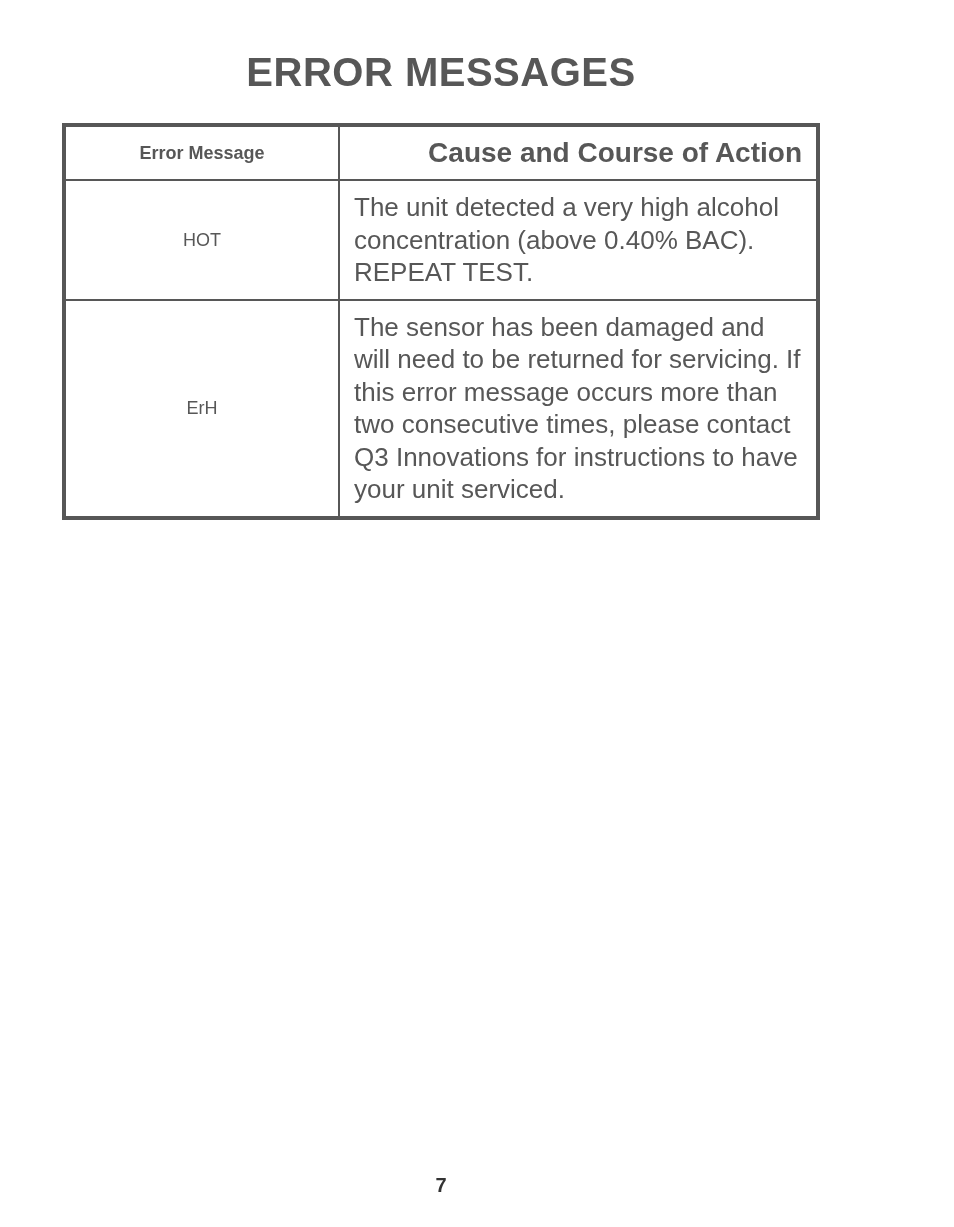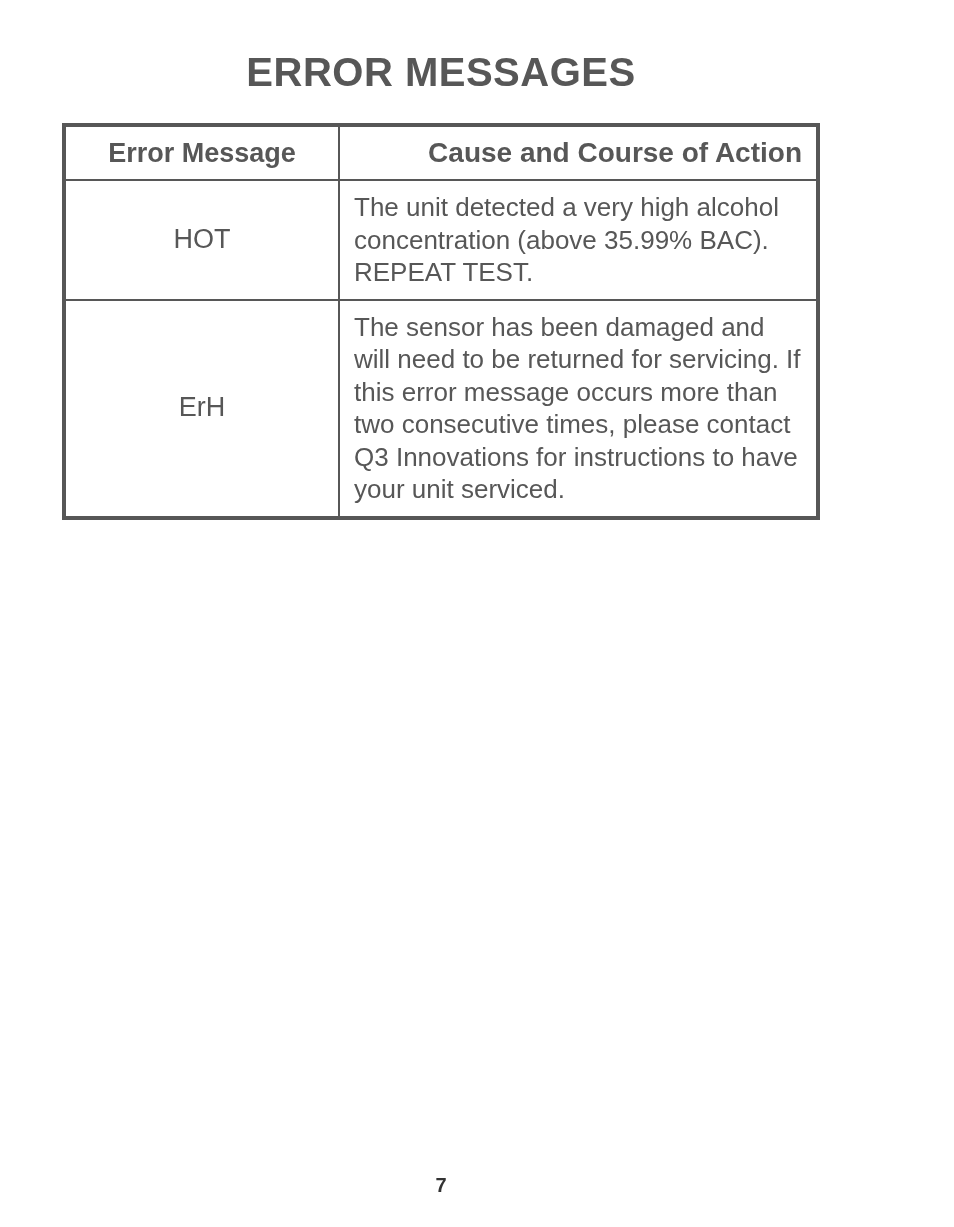--- a/index.html
+++ b/index.html
@@ -41,21 +41,21 @@
     font-weight: bold;
     font-size: 28px;
   }
   table.err td {
     font-size: 26px;
     line-height: 1.25;
   }
   table.err .code-col {
     width: 275px;
     text-align: center;
-    font-size: 27px;
+    font-size: 18px;
   }
   .page-number {
     position: absolute;
     bottom: 30px;
     left: 0;
     right: 0;
     text-align: center;
     font-weight: bold;
     font-size: 20px;
     color: #333333;
@@ -70,21 +70,21 @@
   <table class="err">
     <thead>
       <tr>
         <th class="code-col">Error Message</th>
         <th>Cause and Course of Action</th>
       </tr>
     </thead>
     <tbody>
       <tr>
         <td class="code-col">HOT</td>
-        <td>The unit detected a very high alcohol concentration (above 35.99% BAC). REPEAT TEST.</td>
+        <td>The unit detected a very high alcohol concentration (above 0.40% BAC). REPEAT TEST.</td>
       </tr>
       <tr>
         <td class="code-col">ErH</td>
         <td>The sensor has been damaged and will need to be returned for servicing. If this error message occurs more than two consecutive times, please contact Q3 Innovations for instructions to have your unit serviced.</td>
       </tr>
     </tbody>
   </table>
 
   <div class="page-number">7</div>
 </div>

